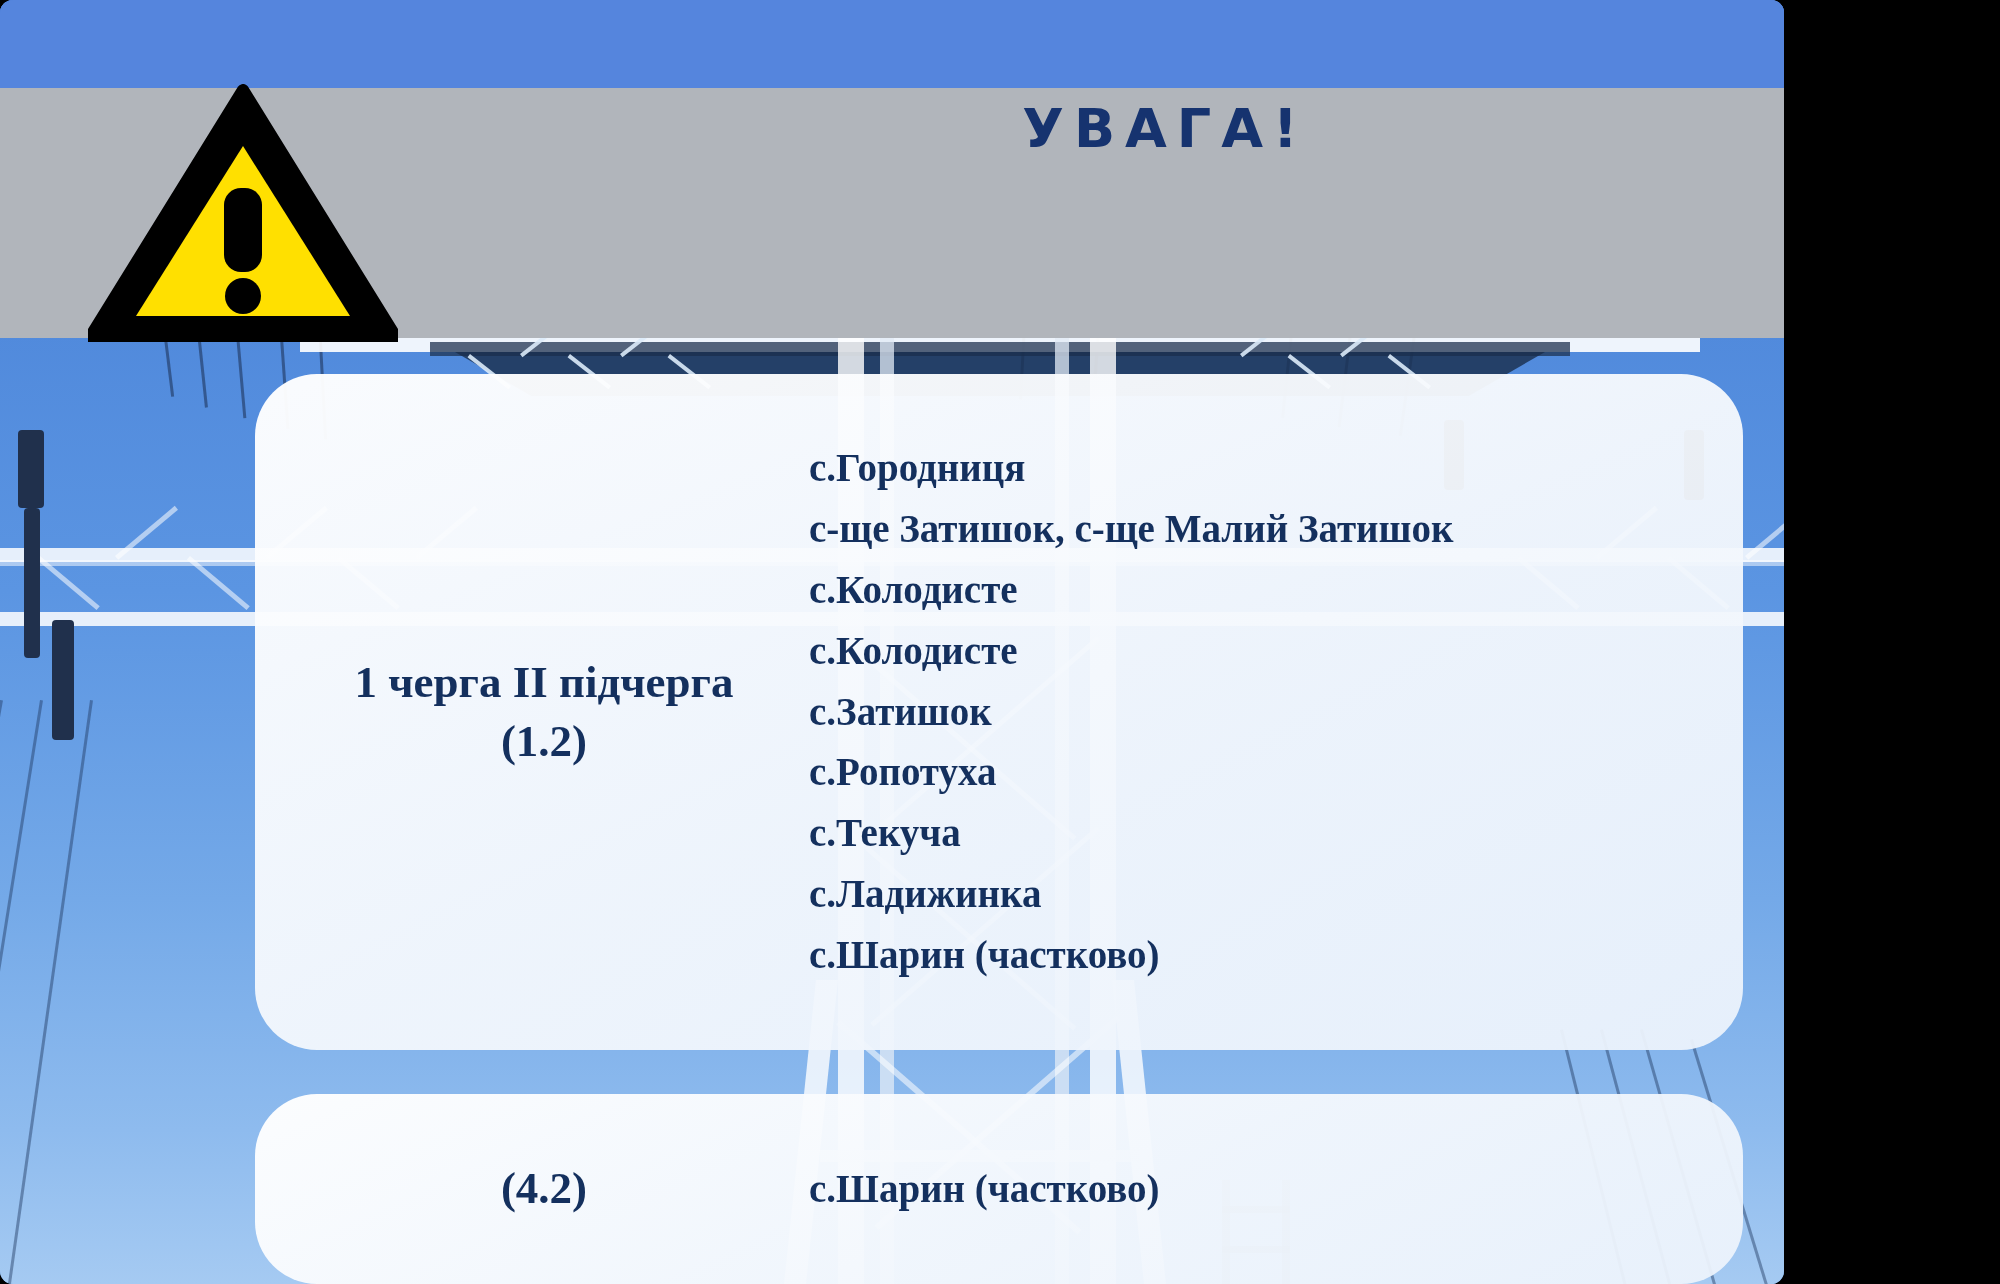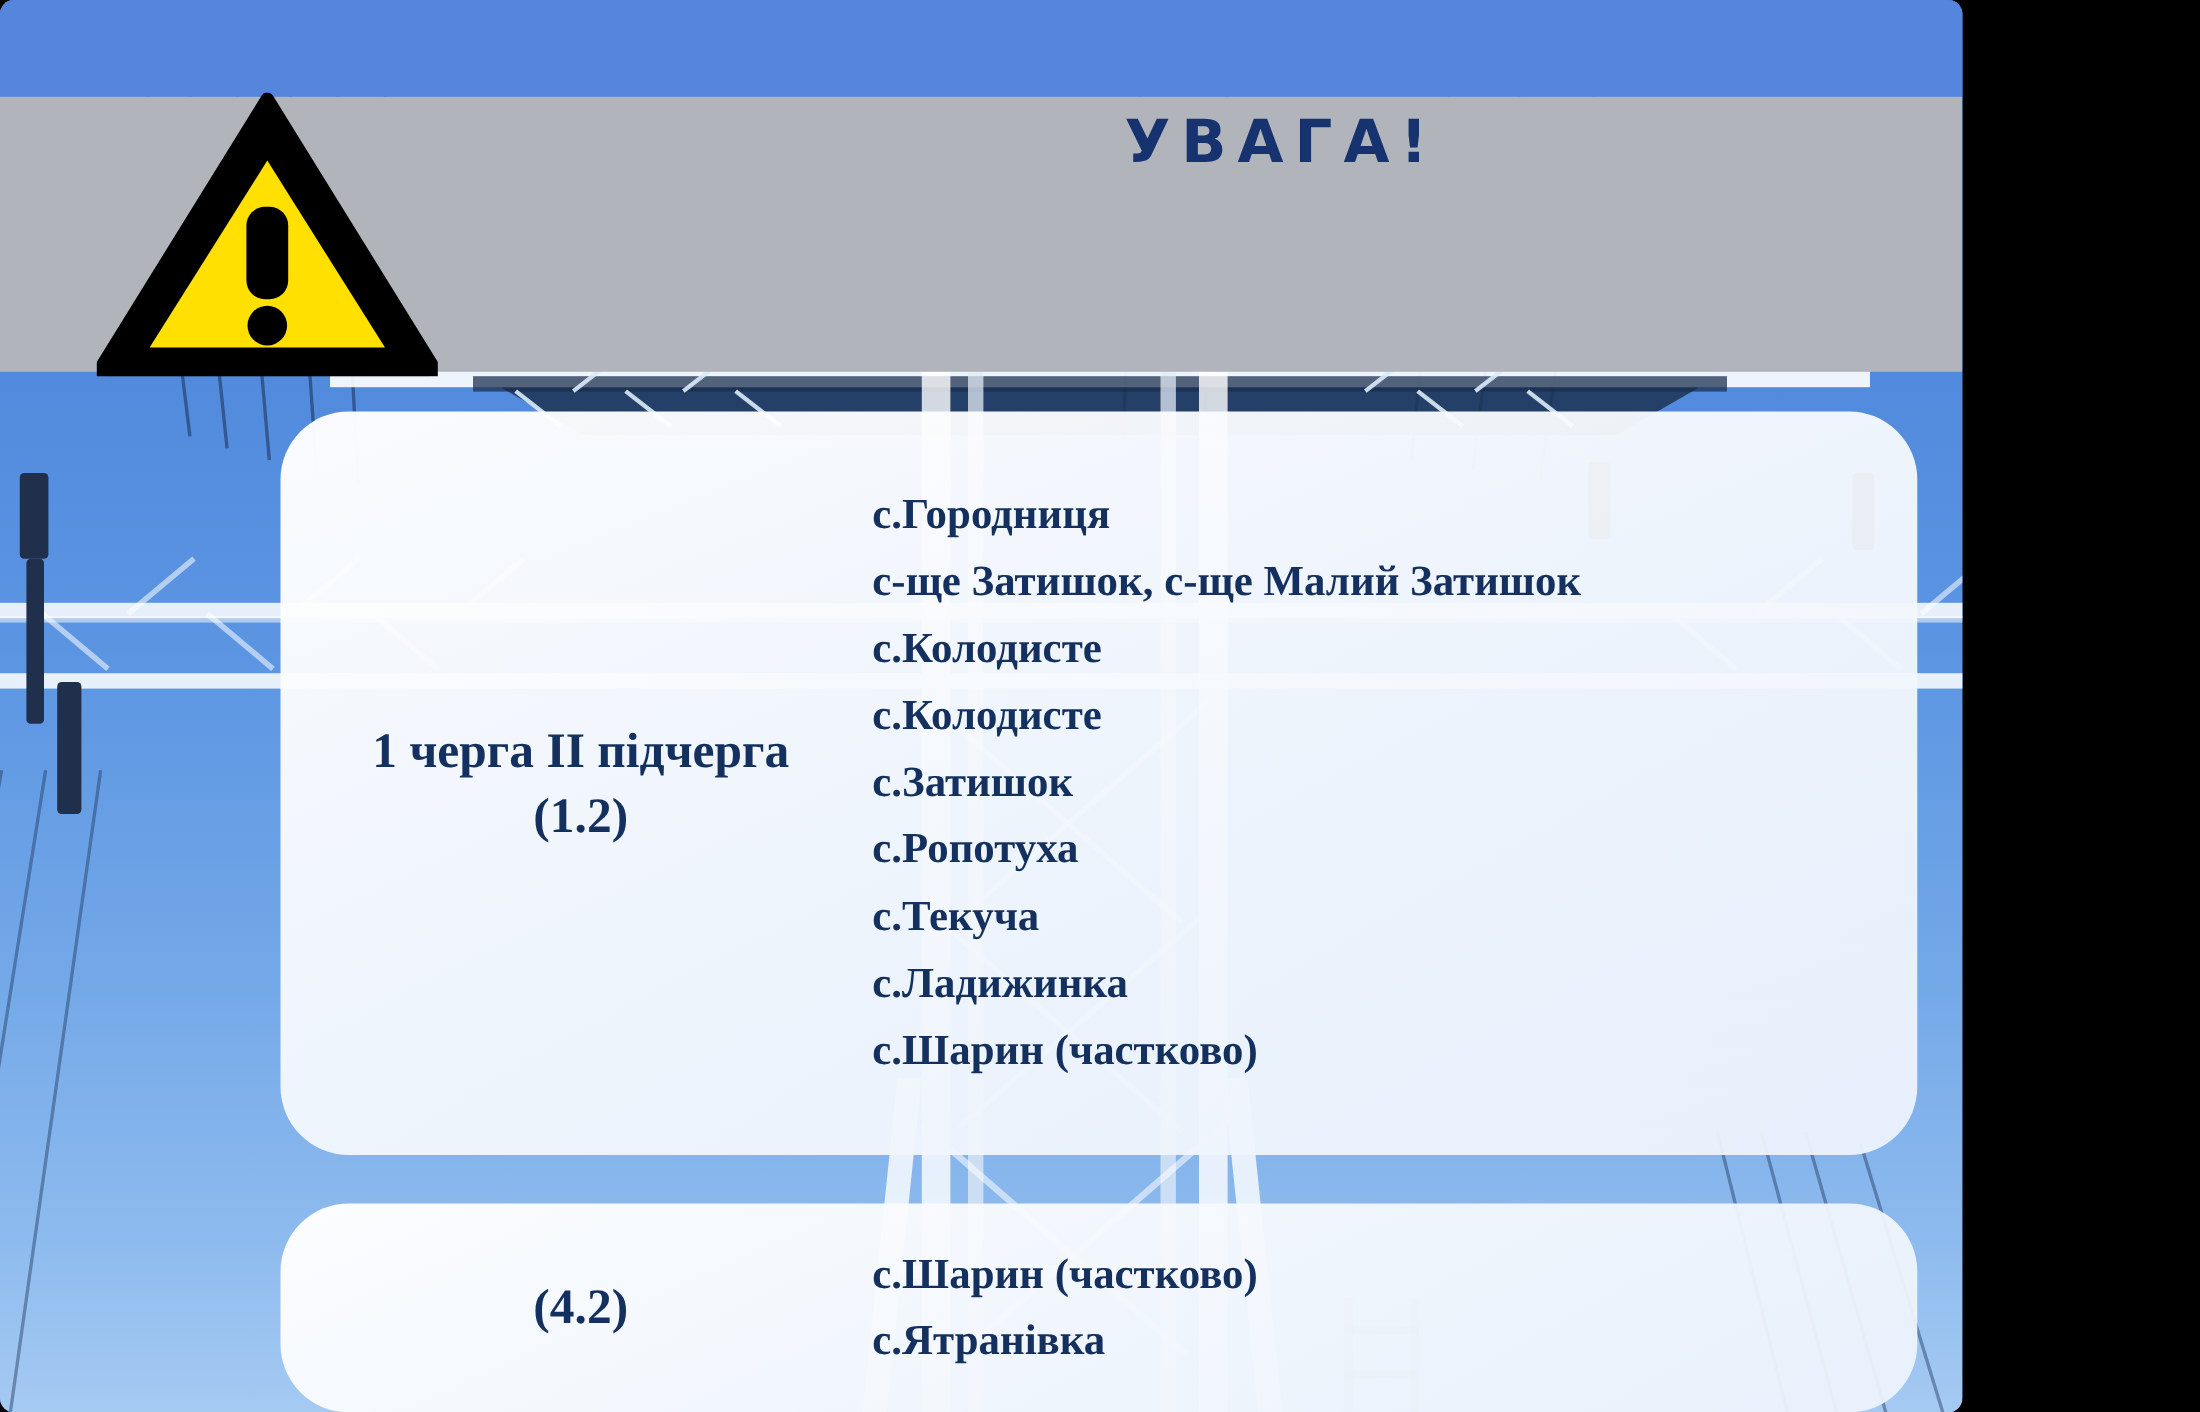--- a/index.html
+++ b/index.html
@@ -37,21 +37,21 @@
   .h2{font-family:"DejaVu Sans", sans-serif;font-weight:bold;color:#16336f;
     font-size:52px;letter-spacing:4px;line-height:1;margin-top:42px;white-space:nowrap;
     transform:translateX(18px);}
   
   .card{position:absolute;border-radius:62px;
     background:linear-gradient(160deg,rgba(255,255,255,.97) 0%,rgba(244,248,253,.95) 55%,rgba(236,243,252,.94) 100%);
     display:flex;align-items:center;}
   #card1{left:255px;top:374px;width:1488px;height:676px;}
   #card2{left:255px;top:1094px;width:1488px;height:190px;border-bottom-left-radius:62px;border-bottom-right-radius:62px;}
   .cat{width:530px;flex:0 0 530px;text-align:center;color:#14305e;
-    font-weight:bold;font-size:45px;line-height:1.32;padding-left:8px;}
+    font-weight:bold;font-size:45px;line-height:1.32;padding-left:8px;margin-left:16px;}
   .cat .sub{display:block;}
   .places{flex:1;color:#14305e;font-weight:bold;font-size:39px;line-height:1.56;}
   .places .row{white-space:nowrap;}
   #card2 .cat{font-size:45px;}
   #card2 .places{font-size:39px;line-height:1.55;}
 </style>
 </head>
 <body>
 
 <div id="poster">
@@ -177,17 +177,16 @@
       <div class="row">с.Шарин (частково)</div>
     </div>
   </div>
 
   <div class="card" id="card2">
     <div class="cat">
       <span class="sub">(4.2)</span>
     </div>
     <div class="places">
       <div class="row">с.Шарин (частково)</div>
-      <div class="row">с.Ятранівка</div>
     </div>
   </div>
 
 </div>
 
 </body></html>

